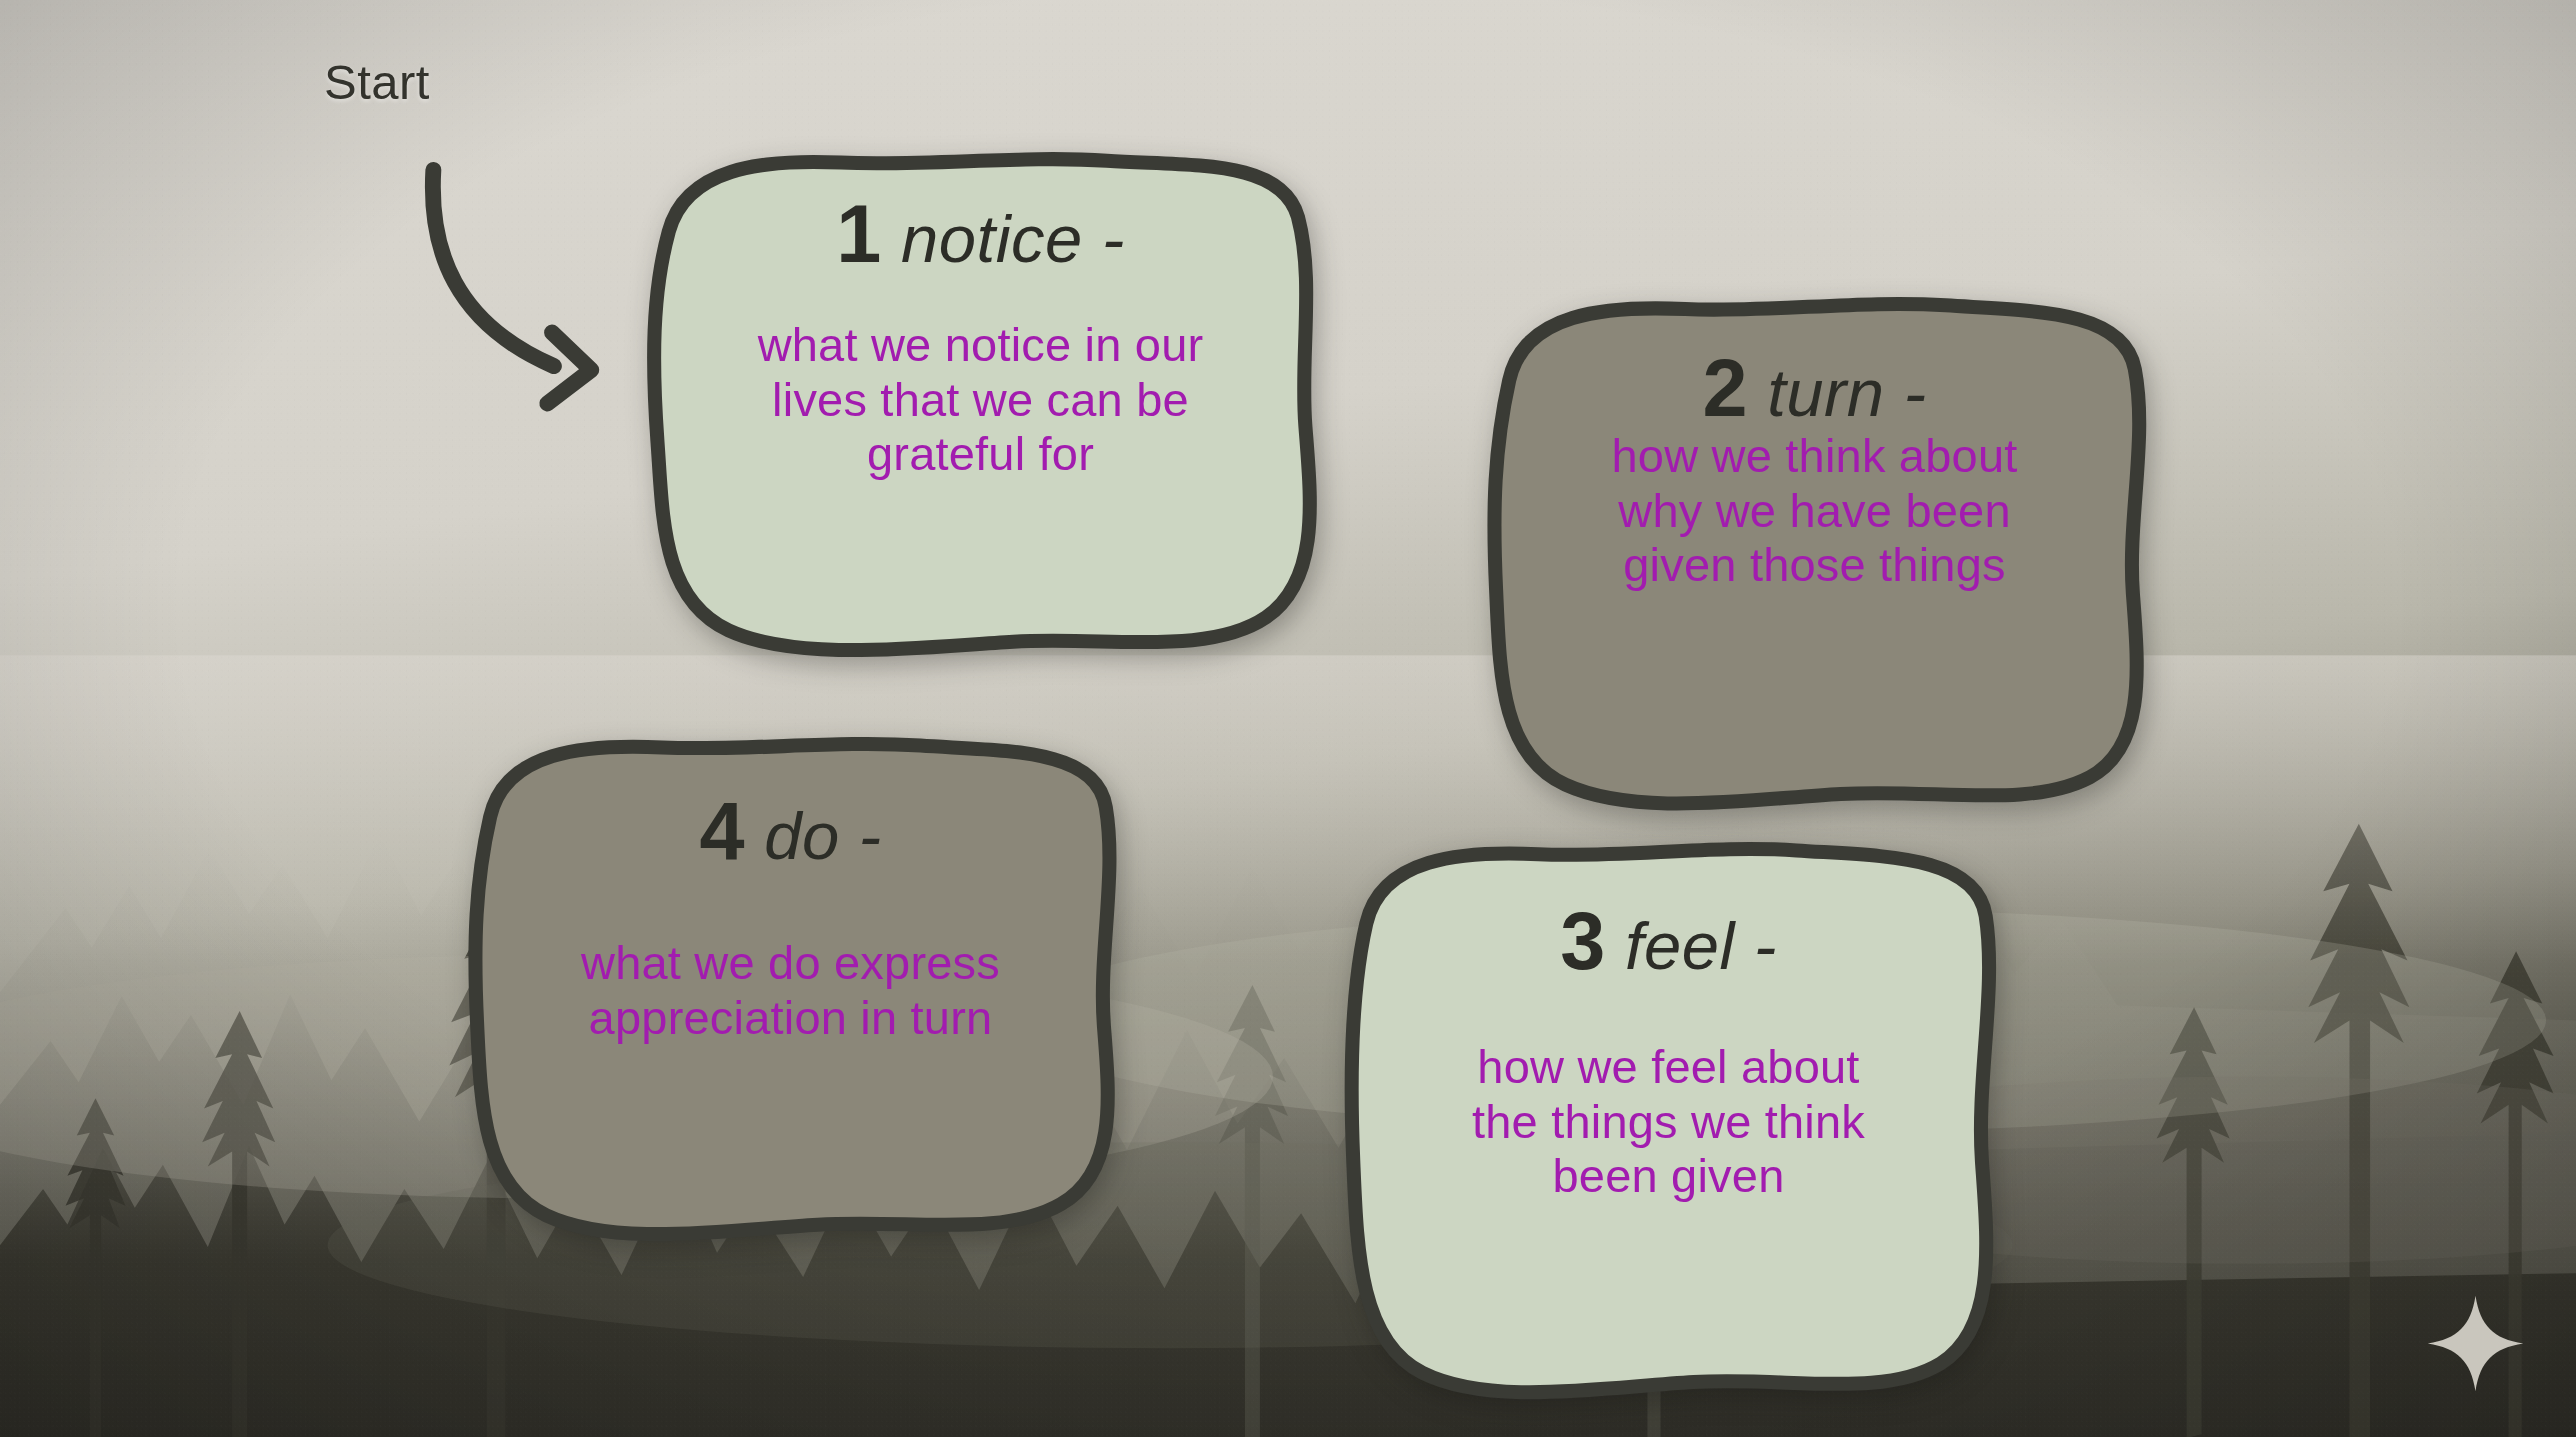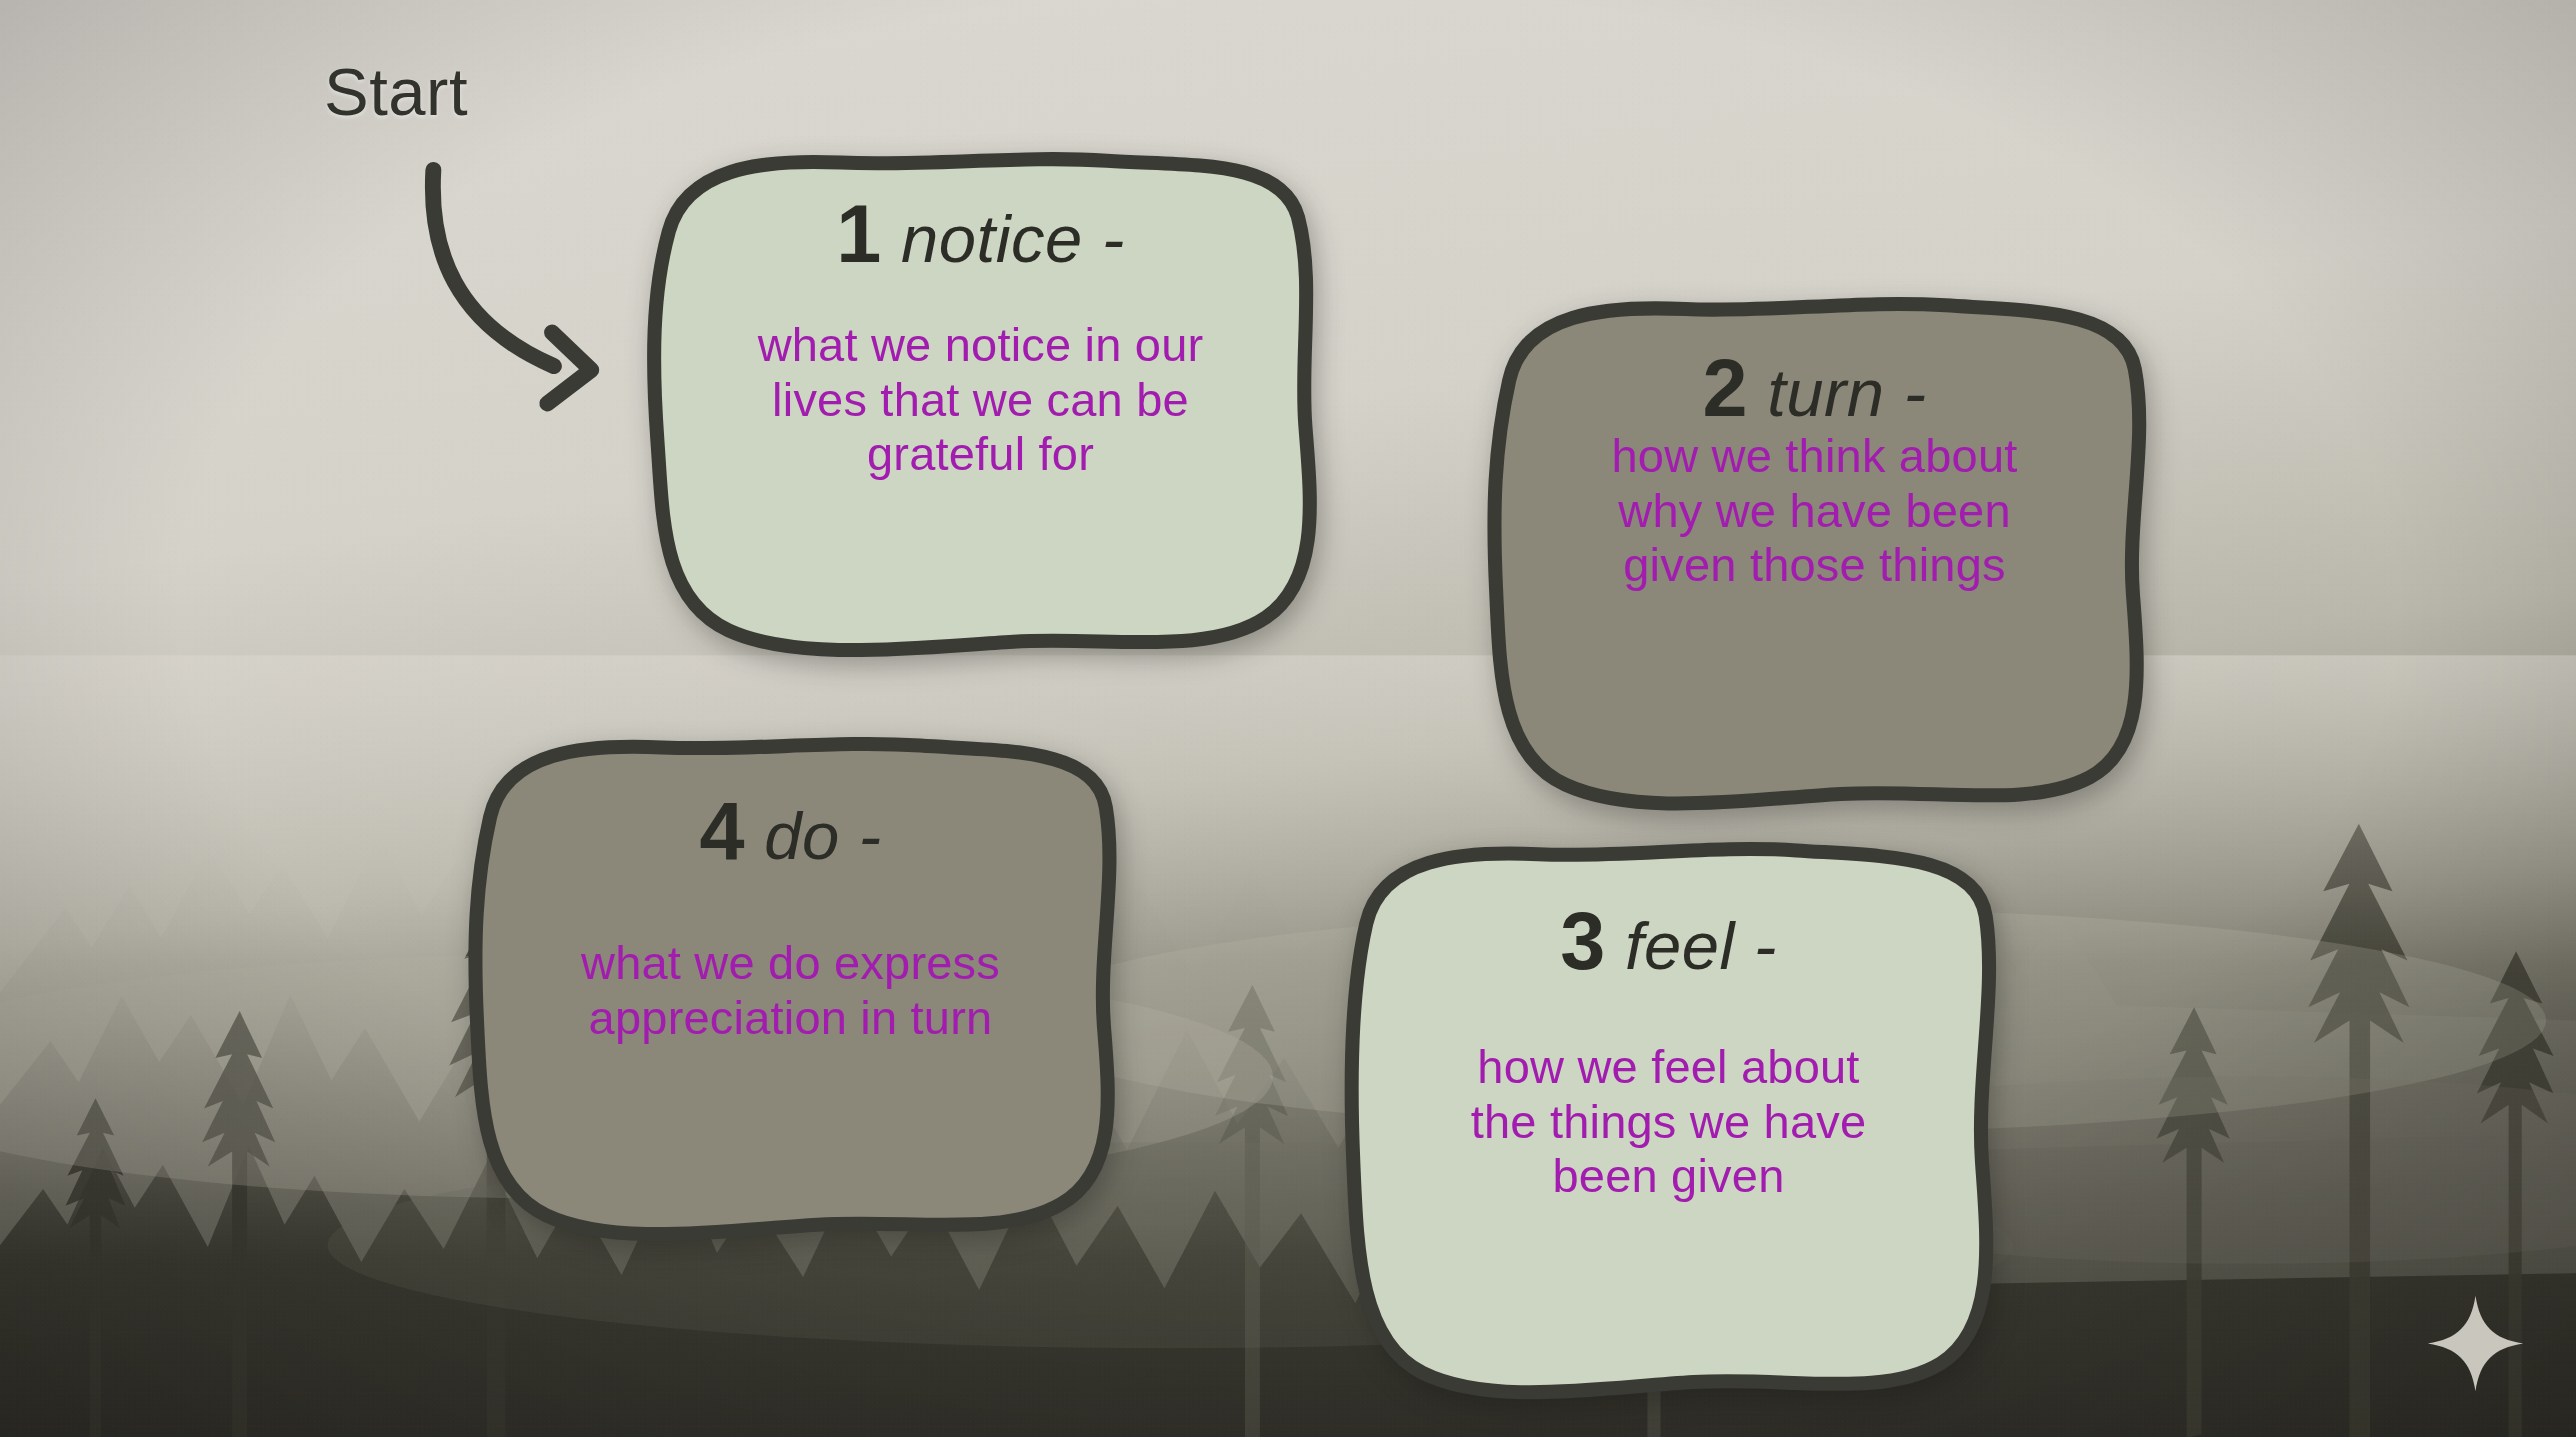--- a/index.html
+++ b/index.html
@@ -43,21 +43,21 @@
       radial-gradient(circle at 65% 70%, rgba(0,0,0,.07) 0 0.9px, transparent 0.9px),
       radial-gradient(circle at 40% 90%, rgba(255,255,255,.05) 0 0.9px, transparent 0.9px);
     background-size: 4.7px 4.7px, 6.6px 6.6px, 8.4px 8.4px;
   }
 
   
   #start-label {
     position: absolute;
     left: 324px;
     top: 58px;
-    font-size: 67px;
+    font-size: 49px;
     line-height: 1;
     color: #33332d;
     letter-spacing: 0.5px;
     text-shadow: 0 1.9px 4.7px rgba(255,255,255,.45);
     white-space: nowrap;
   }
 
   
   #start-arrow {
     position: absolute;
@@ -365,21 +365,21 @@
                  C 34 548, 32 450, 28 354
                  C 24 258, 26 172, 42 102 Z" fill="#ccd6c2" stroke="#3a3b35" stroke-width="15" stroke-linejoin="round"></path>
       </svg>
     </div>
     <div class="card-body">
       <div class="card-title">
         <span class="card-num">3</span>
         <span class="card-word">feel -</span>
       </div>
       <div class="card-desc">how we  feel about
-the things we have
+the things we think
 been given</div>
     </div>
   </div>
 
   <div id="sparkle-icon">
     <svg viewBox="0 0 110 110">
       <path d="M55 4
                C 60 36, 74 50, 106 55
                C 74 60, 60 74, 55 106
                C 50 74, 36 60, 4 55

